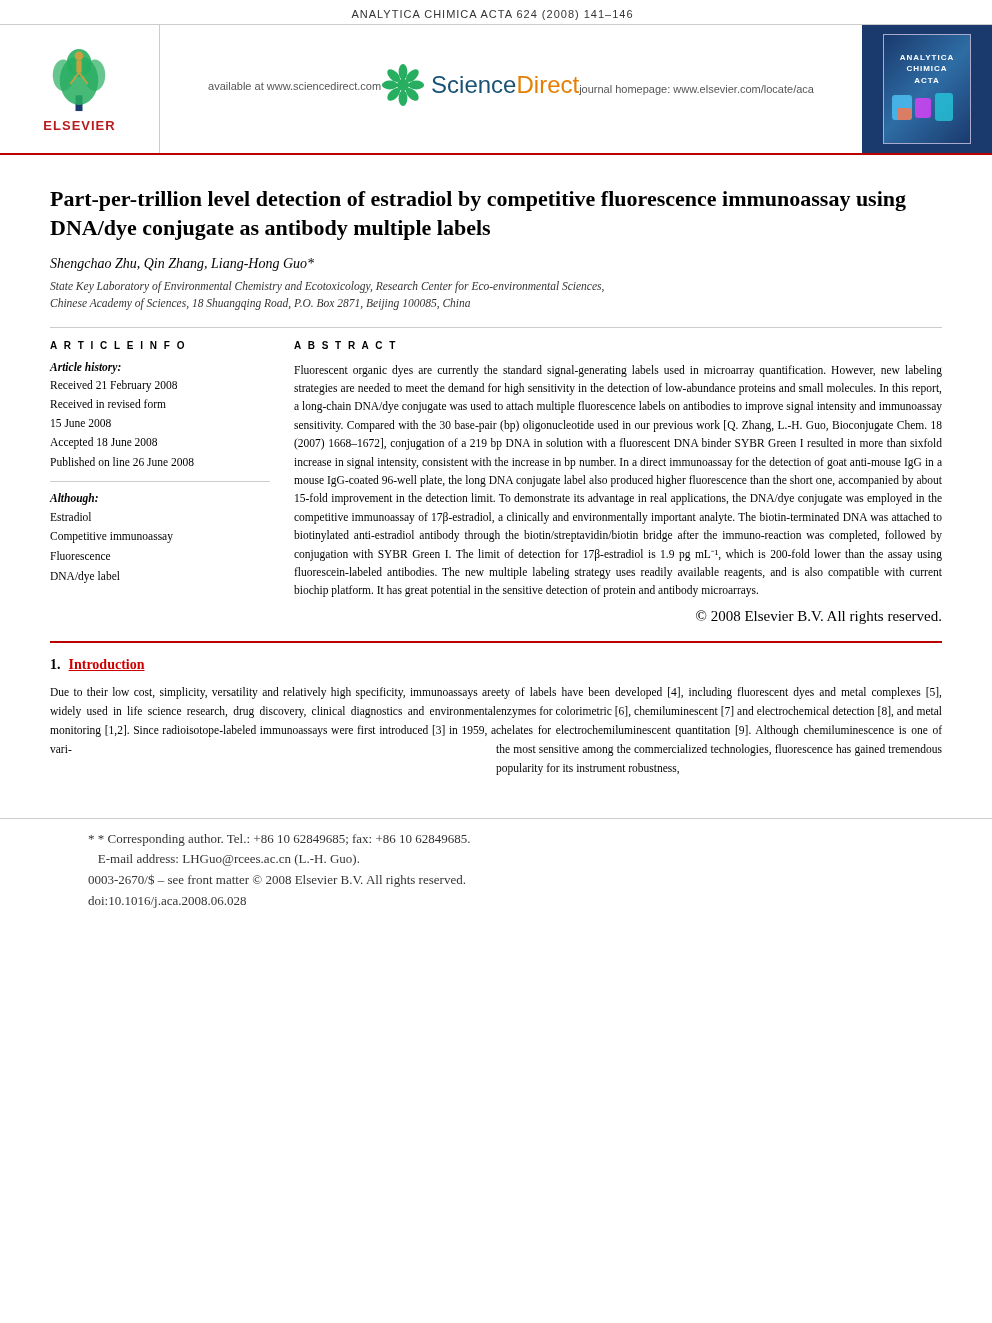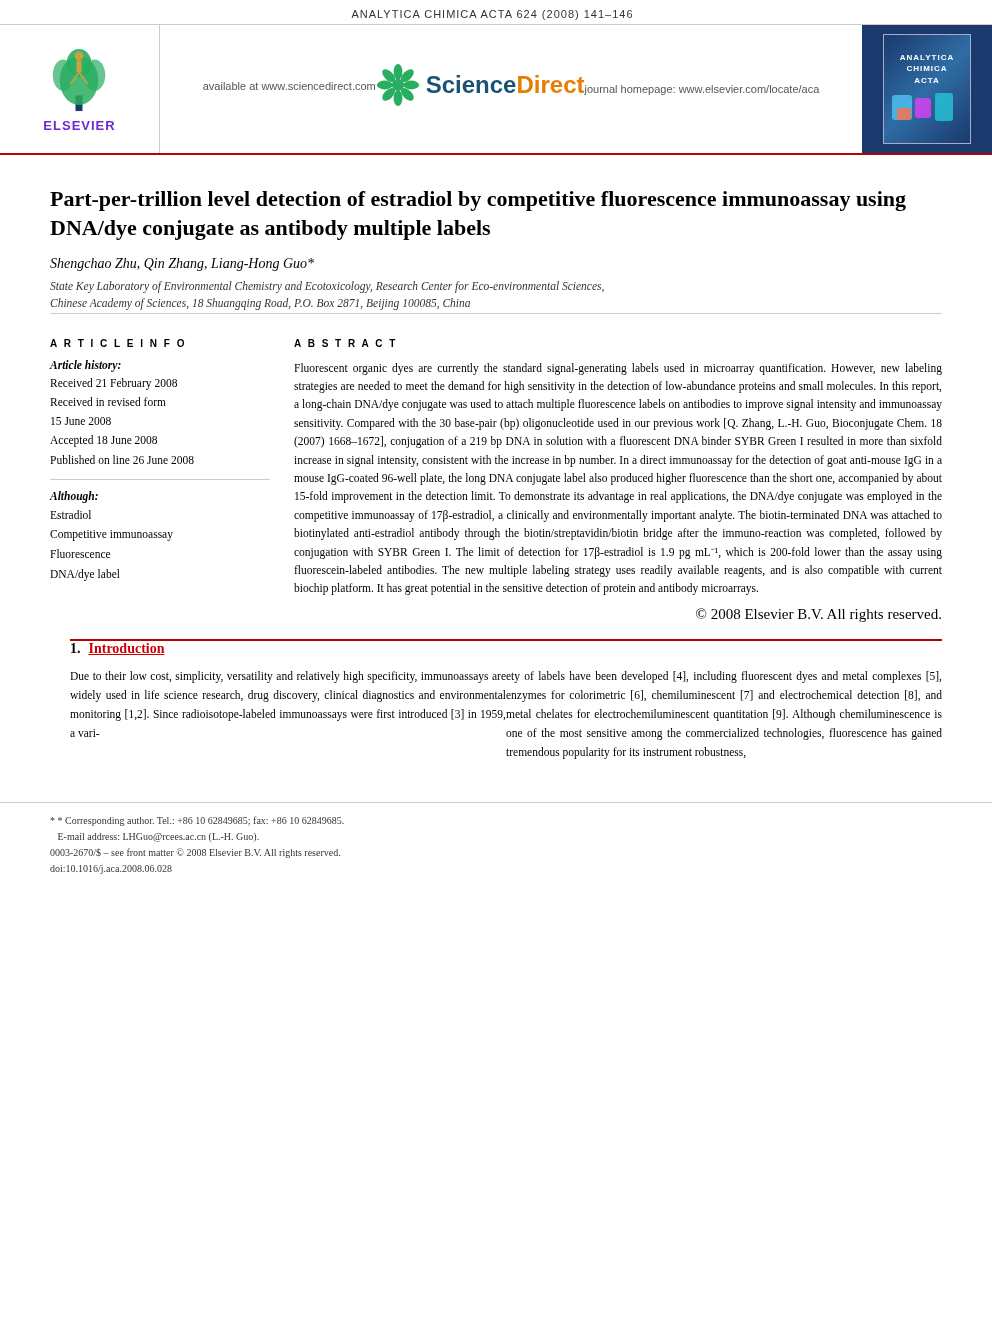--- a/index.html
+++ b/index.html
@@ -51,21 +51,21 @@
       align-items: center;
     }
     .elsevier-tree {
       width: 70px;
       height: 70px;
     }
     .elsevier-text {
       font-family: Arial, sans-serif;
       font-size: 13px;
       font-weight: bold;
-      color: #6d28d9;
+      color: #b91c1c;
       letter-spacing: 1px;
       margin-top: 3px;
     }
     .banner-center {
       flex: 1;
       display: flex;
       flex-direction: row;
       align-items: center;
       justify-content: center;
       padding: 8px;
@@ -135,28 +135,29 @@
       font-style: italic;
       font-size: 14px;
       margin-bottom: 6px;
       color: #000;
     }
     
     .affiliation {
       font-style: italic;
       font-size: 11.5px;
       color: #333;
+      margin-bottom: 14px;
       line-height: 1.5;
     }
     
     .two-col {
       display: flex;
       gap: 24px;
       border-top: 1px solid #ccc;
-      padding-top: 24px;
+      padding-top: 12px;
       margin-bottom: 0;
     }
     .col-left {
       width: 220px;
       min-width: 220px;
     }
     .col-right {
       flex: 1;
     }
     .section-header {
@@ -205,22 +206,22 @@
     }
     .copyright-line {
       text-align: right;
       font-size: 15px;
       margin-top: 8px;
       color: #000;
     }
     
     .intro-section {
       border-top: 2px solid #b00;
+      padding-top: 14px;
       margin-top: 16px;
-      margin-left: 20px;
     }
     .intro-two-col {
       display: flex;
     }
     .intro-col {
       flex: 1;
     }
     .section-title {
       font-size: 14px;
       font-weight: bold;
@@ -241,23 +242,24 @@
       text-align: justify;
       color: #000;
     }
     
     .page-footer {
       border-top: 1px solid #ccc;
       padding: 10px 50px 10px 50px;
       margin-top: 20px;
     }
     .footer-text {
-      font-size: 10px;
+      font-size: 13px;
       color: #333;
       line-height: 1.6;
+      margin-left: 38px;
     }
   </style>
 </head>
 <body>
 
 <div class="page">
 
   <div class="journal-header">
     <span>ANALYTICA CHIMICA ACTA 624 (2008) 141–146</span>
   </div>
@@ -291,21 +293,21 @@
           <ellipse cx="25" cy="10" rx="5" ry="9" fill="#27ae60" transform="rotate(0,25,25)"></ellipse>
           <ellipse cx="25" cy="10" rx="5" ry="9" fill="#27ae60" transform="rotate(45,25,25)"></ellipse>
           <ellipse cx="25" cy="10" rx="5" ry="9" fill="#27ae60" transform="rotate(90,25,25)"></ellipse>
           <ellipse cx="25" cy="10" rx="5" ry="9" fill="#27ae60" transform="rotate(135,25,25)"></ellipse>
           <ellipse cx="25" cy="10" rx="5" ry="9" fill="#27ae60" transform="rotate(180,25,25)"></ellipse>
           <ellipse cx="25" cy="10" rx="5" ry="9" fill="#27ae60" transform="rotate(225,25,25)"></ellipse>
           <ellipse cx="25" cy="10" rx="5" ry="9" fill="#27ae60" transform="rotate(270,25,25)"></ellipse>
           <ellipse cx="25" cy="10" rx="5" ry="9" fill="#27ae60" transform="rotate(315,25,25)"></ellipse>
           <circle cx="25" cy="25" r="7" fill="#27ae60"></circle>
         </svg>
-        <div style="font-family:Arial,sans-serif;font-size:24px;font-weight:bold;">
+        <div style="font-family:Arial,sans-serif;font-size:24px;font-weight:normal;">
           <span style="color:#1a5276;">Science</span><span style="color:#e67e00;">Direct</span>
         </div>
       </div>
       <div class="journal-homepage">journal homepage: www.elsevier.com/locate/aca</div>
     </div>
 
     <div class="banner-right">
       <div class="journal-cover">
         <div style="color:#fff;font-family:Arial,sans-serif;font-size:8px;font-weight:bold;text-align:center;letter-spacing:1px;padding:4px;line-height:1.4;">
           ANALYTICA<br>CHIMICA<br>ACTA

